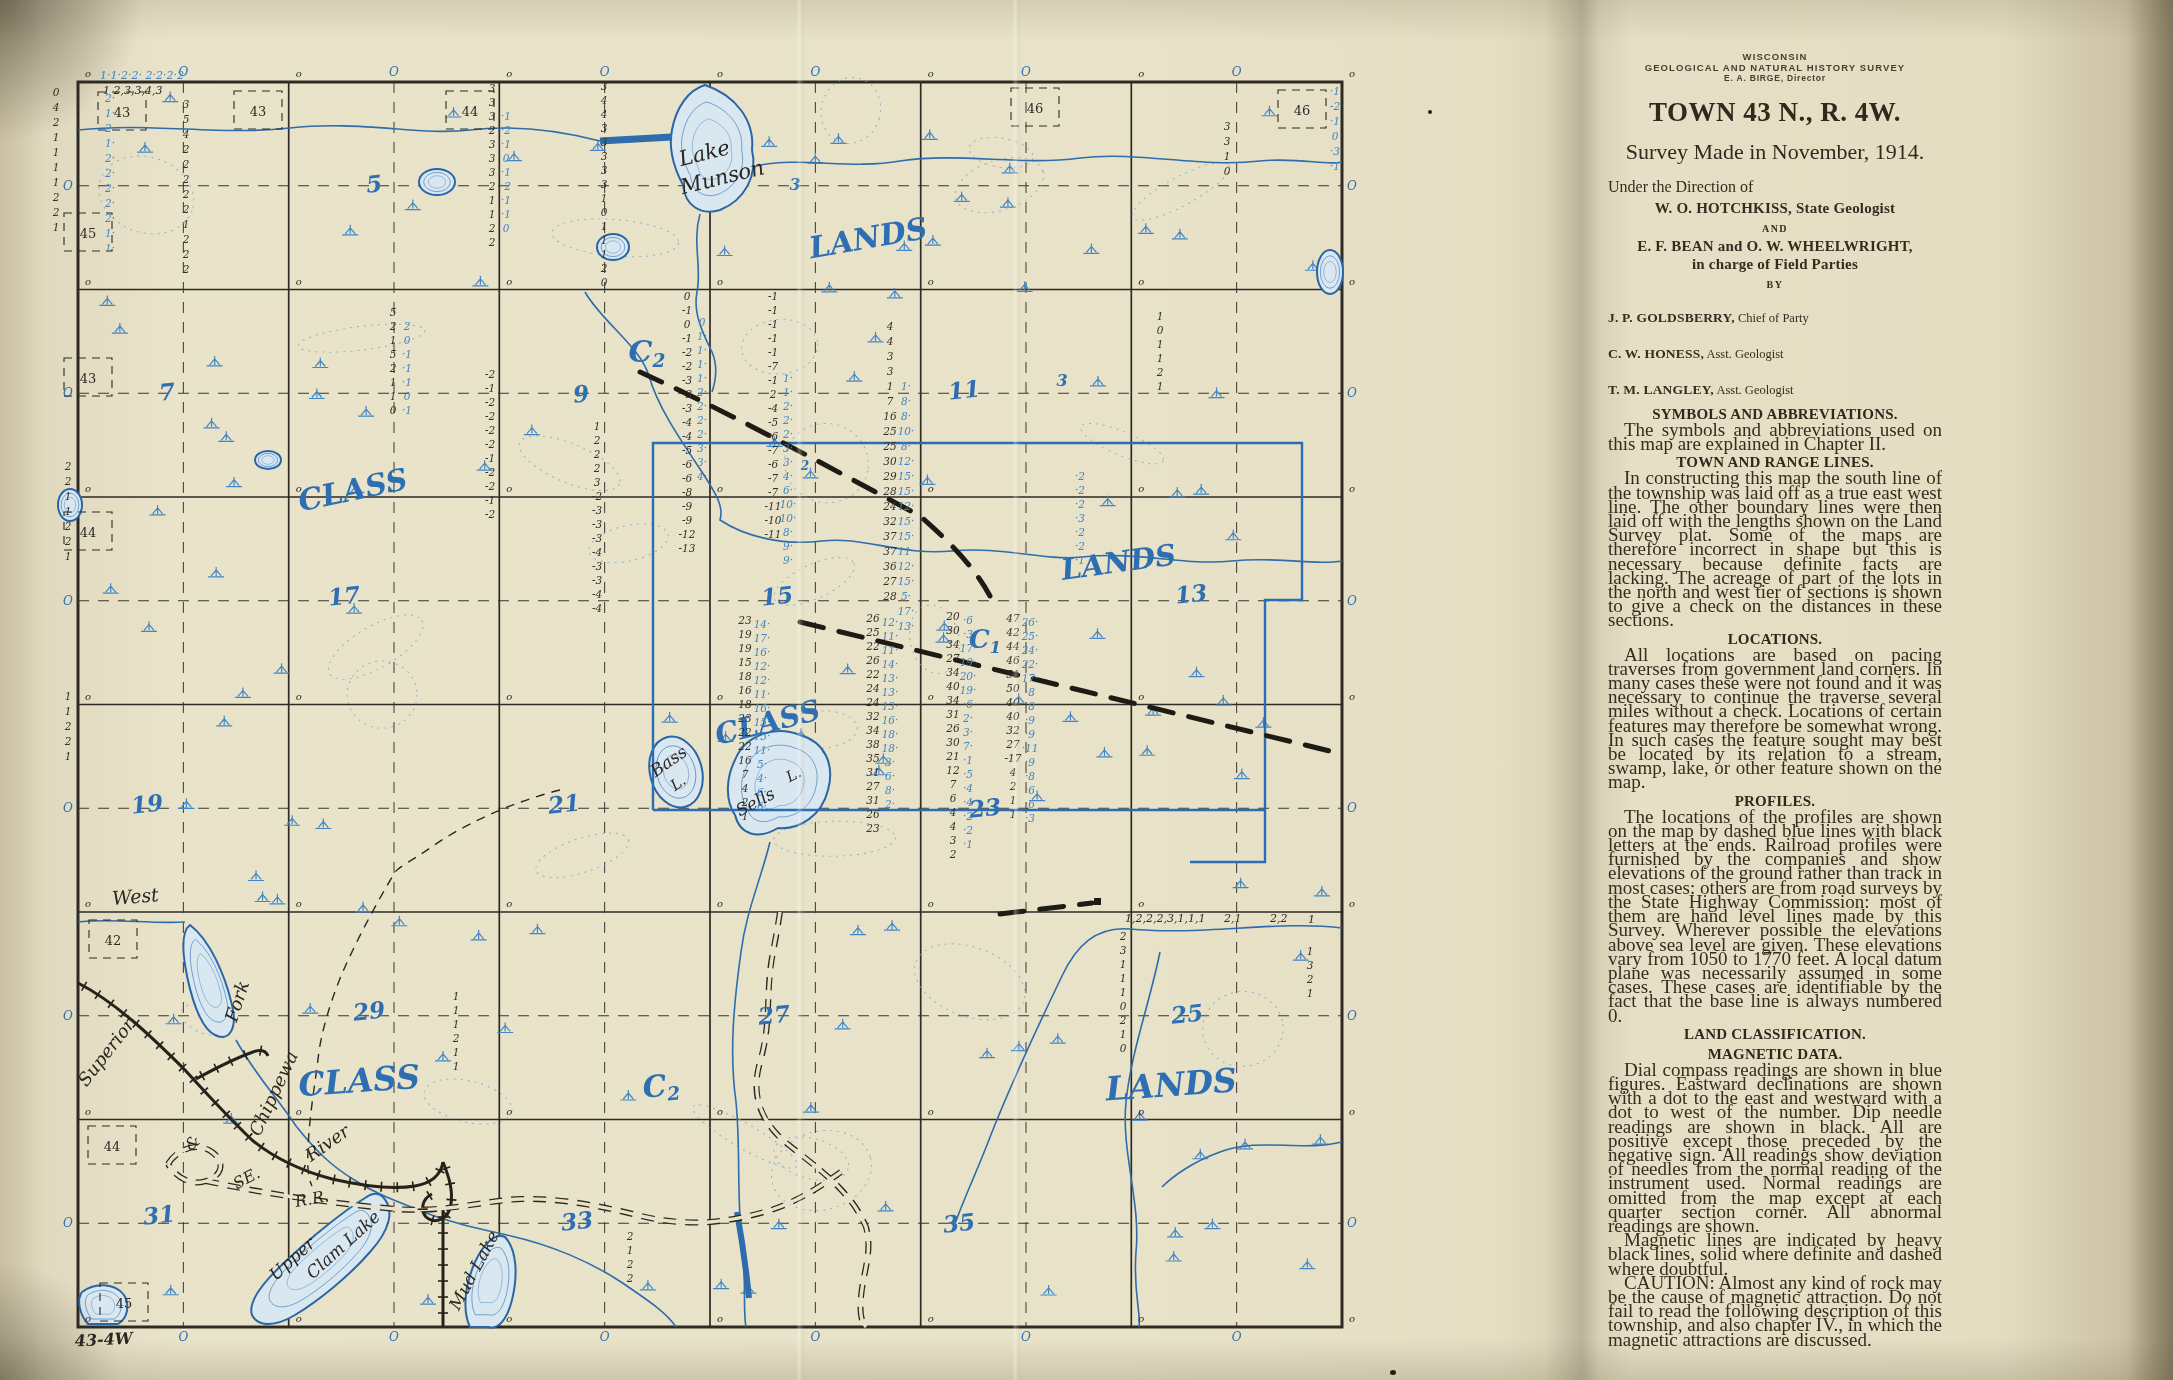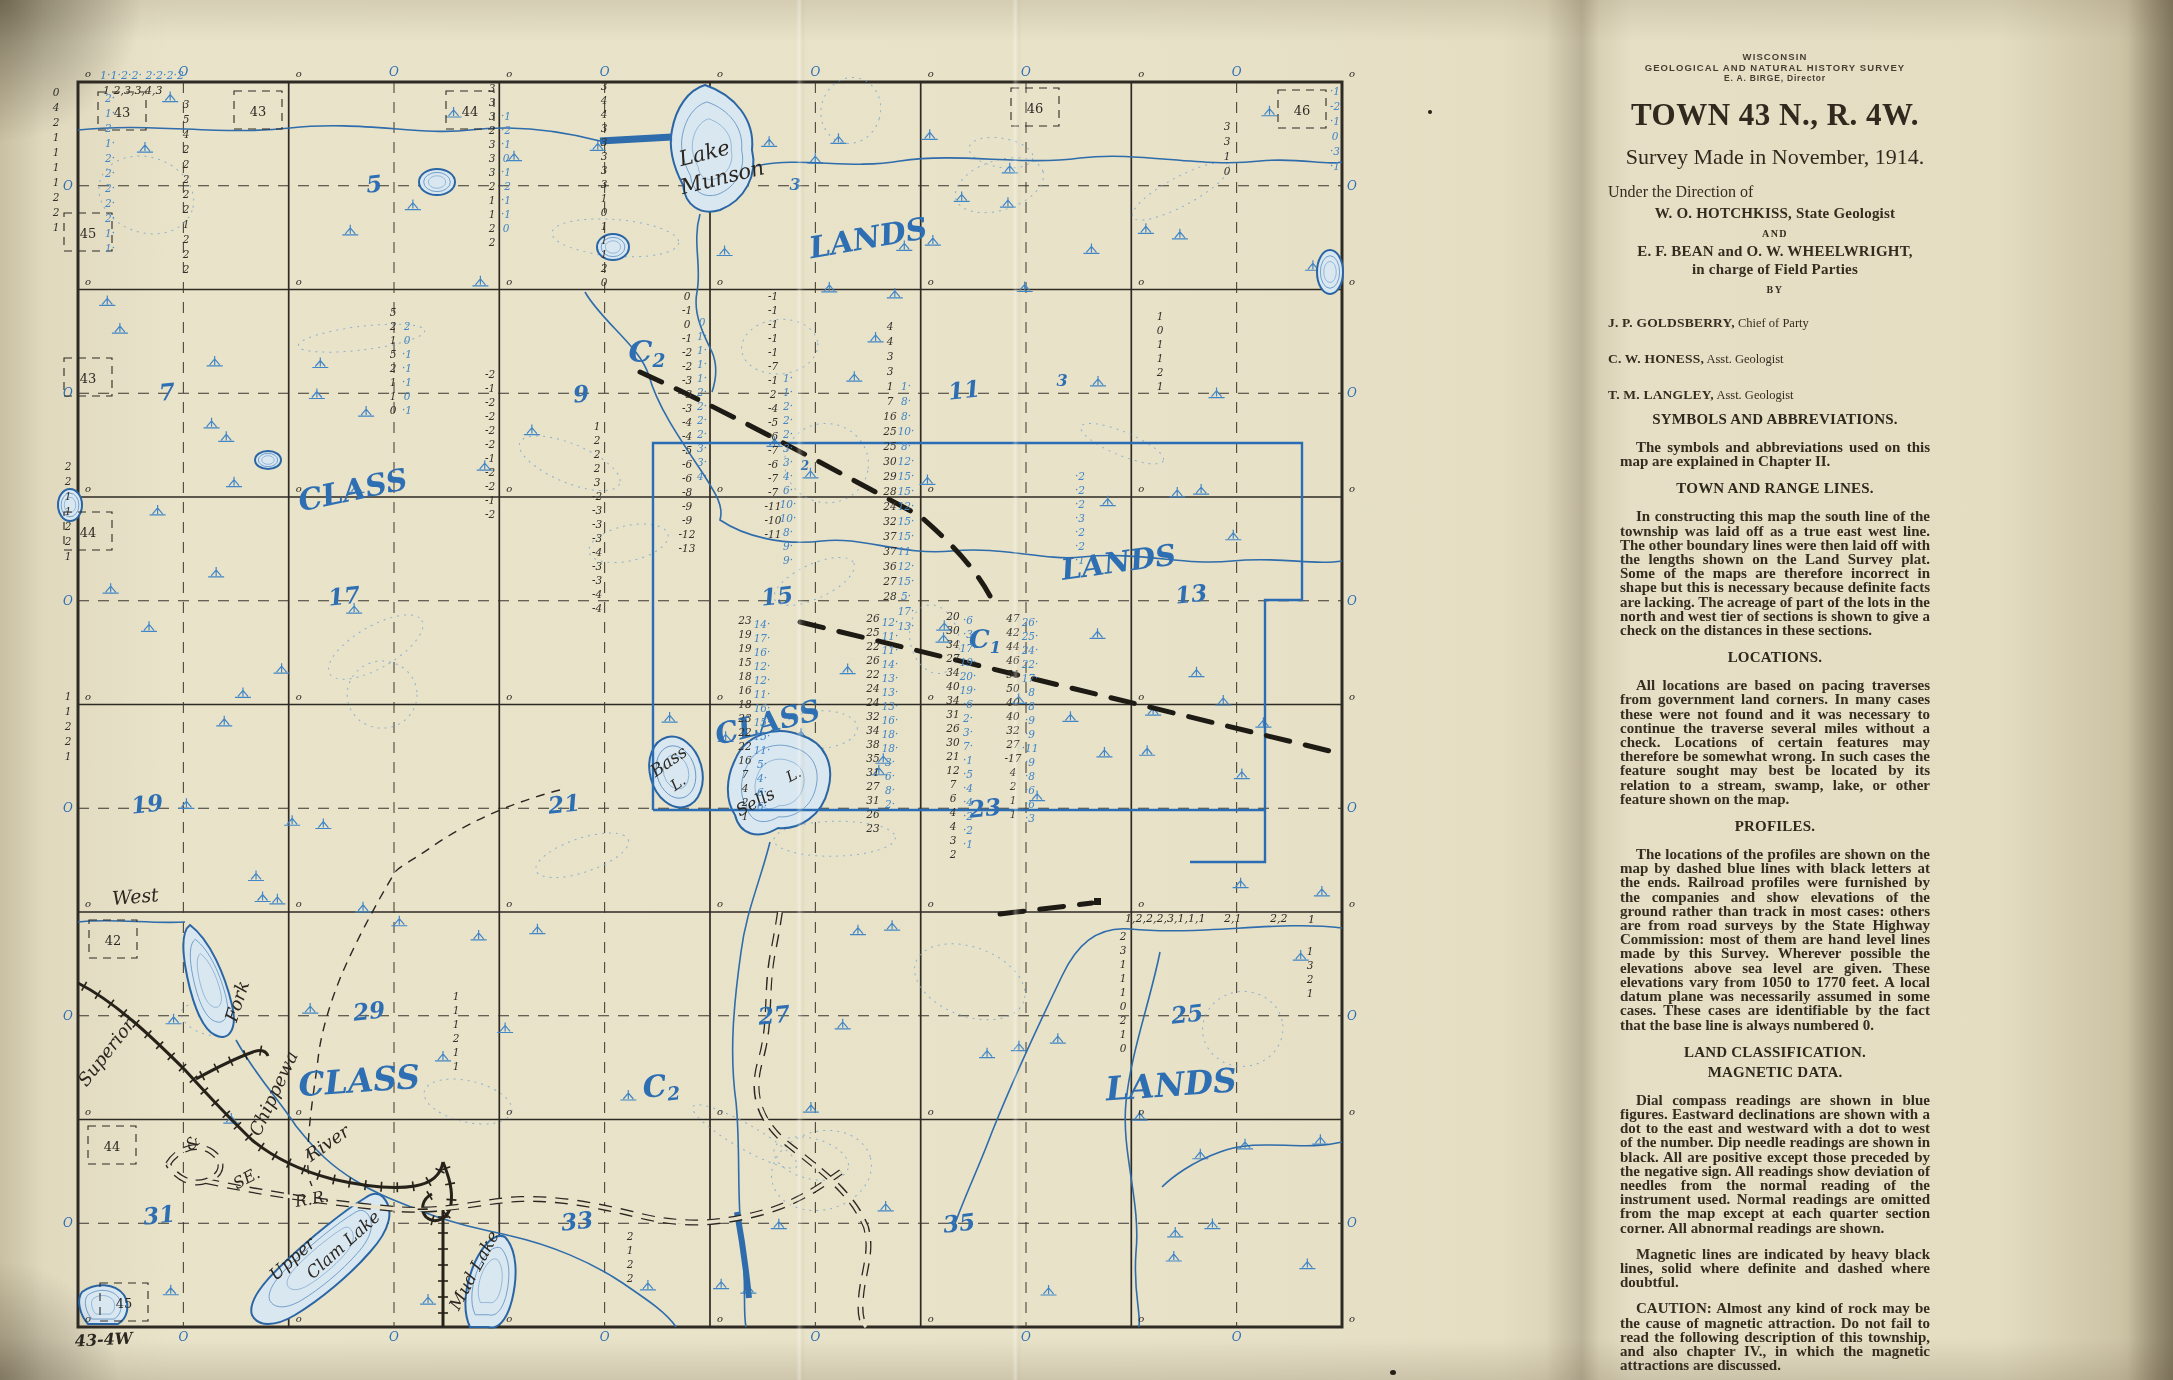--- a/index.html
+++ b/index.html
@@ -21,31 +21,31 @@
   .crease{position:absolute;top:0;width:10px;height:100%;pointer-events:none;
     background:linear-gradient(90deg,rgba(255,255,245,0),rgba(255,255,246,.30),rgba(180,170,140,.12),rgba(255,255,245,0));}
   .speck{position:absolute;background:#241f16;border-radius:50%;}
   svg{position:absolute;left:0;top:0}
 
   
   .textpage{position:absolute;left:1608px;top:51px;width:334px;color:#352c20;}
   .hdr div{font-family:"Liberation Sans",sans-serif;font-weight:bold;text-align:center;
            font-size:9.5px;line-height:11px;letter-spacing:1.1px;color:#44false3a30;color:#473e32;}
   .hdr .sm{font-size:8.5px;letter-spacing:.8px}
-  h1{font-size:31px;text-align:center;margin:13px 0 0;letter-spacing:.5px;color:#31291d}
+  h1{font-size:27px;text-align:center;margin:13px 0 0;letter-spacing:.5px;color:#31291d}
   h2{font-size:22px;font-weight:normal;text-align:center;margin:11px 0 0;color:#31291d}
   .uline{font-size:16px;text-align:left;margin-top:13px}
   .dir{font-size:15px;font-weight:bold;text-align:center;margin-top:4px;letter-spacing:.2px}
   .and{font-size:10px;text-align:center;margin-top:6px;letter-spacing:1.5px;font-weight:bold}
   .staff-line{font-size:12.5px;text-align:left;margin-top:20px}
   .staff-line b{font-size:13.5px;letter-spacing:.2px}
   #sections{margin-top:8px}
   .sec-h{font-size:15px;font-weight:bold;text-align:center;margin:3px 0 0;letter-spacing:.2px;color:#2f281d}
-  .sec-p{font-size:15px;line-height:14.2px;font-weight:bold;text-align:justify;
-         text-indent:16px;margin:12px;color:#352c20}
+  .sec-p{font-size:19px;line-height:14.2px;font-weight:normal;text-align:justify;
+         text-indent:16px;margin:0;color:#352c20}
 </style>
 </head>
 <body>
 
 <div class="scan"></div>
 <div class="scan2"></div>
 
 <svg id="map-svg" width="2173" height="1380" viewBox="0 0 2173 1380">
   <g id="g-under">
       <rect x="78" y="82" width="1264" height="1245" fill="none" stroke="#2e2a24" stroke-width="3"></rect>

